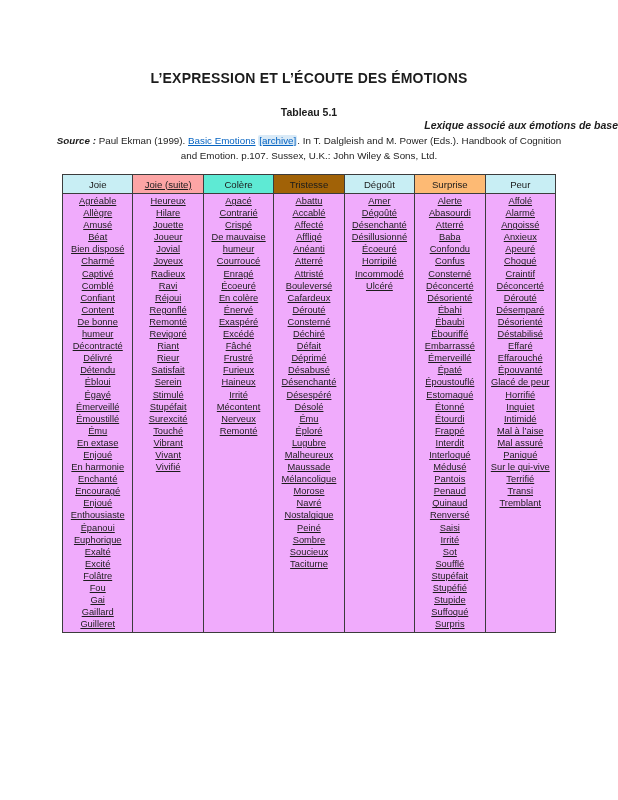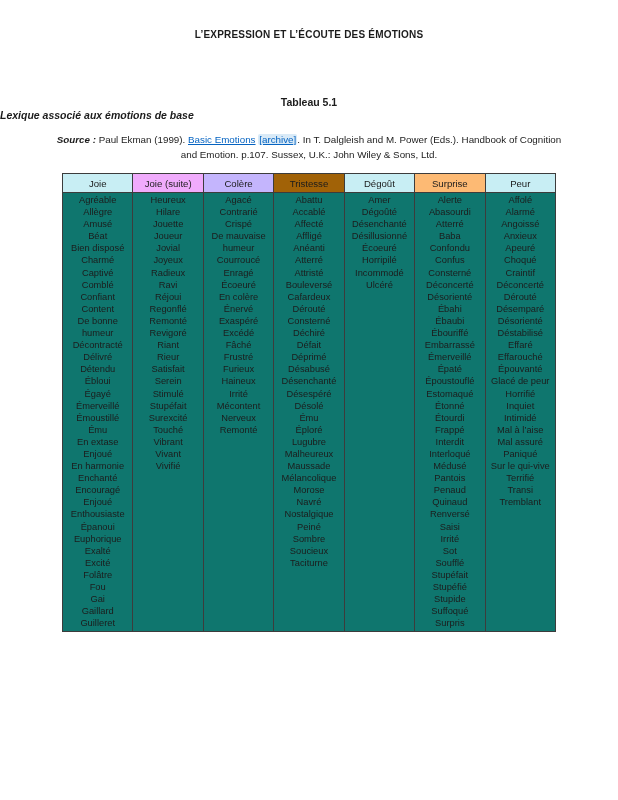--- a/index.html
+++ b/index.html
@@ -7,41 +7,42 @@
   .page {
     width: 618px;
     height: 800px;
     background: #ffffff;
     font-family: "Liberation Sans", sans-serif;
     color: #1c1c1c;
     overflow: hidden;
     position: relative;
   }
   .doc-title {
-    padding-top: 29px;
+    padding-top: 70px;
     text-align: center;
     font-weight: bold;
-    font-size: 10px;
+    font-size: 14px;
     letter-spacing: 0.2px;
   }
   .tbl-caption {
-    margin-top: 56px;
+    margin-top: 20px;
     text-align: center;
     font-weight: bold;
     font-size: 10.5px;
   }
   .tbl-subtitle {
     margin-top: 1px;
-    text-align: left;
+    text-align: right;
     font-weight: bold;
     font-style: italic;
     font-size: 10.5px;
+    padding-left: 14px;
   }
   .source {
-    margin: 11px auto 0 auto;
+    margin: 2px auto 0 auto;
     width: 505px;
     text-align: center;
     font-size: 9.8px;
     line-height: 15px;
   }
   .src-label { font-weight: bold; font-style: italic; }
   a.link { text-decoration: underline; cursor: pointer; }
   a.link.archive {
     border-radius: 2px;
     padding: 0 1px;
@@ -59,43 +60,44 @@
     font-size: 9.6px;
     text-align: center;
     vertical-align: middle;
   }
   table.emotions td {
     border: 1px solid #3c3c3c;
     vertical-align: top;
     text-align: center;
     font-size: 9.3px;
     padding: 1px 1px 2px 1px;
-    background: #0f766e;
+    background: #f0abfc;
+    text-decoration: underline;
   }
   .entry { line-height: 12.1px; white-space: nowrap; }
 </style>
 </head>
 <body>
 
 <div class="page">
 
   <div class="doc-title">L’EXPRESSION ET L’ÉCOUTE DES ÉMOTIONS</div>
 
   <div class="tbl-caption">Tableau 5.1</div>
 
   <div class="tbl-subtitle">Lexique associé aux émotions de base</div>
 
   <p class="source"><span class="src-label">Source :</span><span> Paul Ekman (1999). </span><a class="link" style="color: rgb(5, 99, 193);">Basic Emotions</a><span> </span><a class="link archive" style="color: rgb(5, 99, 193); background: rgb(217, 234, 247);">[archive]</a><span>. In T. Dalgleish and M. Power (Eds.). Handbook of Cognition and Emotion. p.107. Sussex, U.K.: John Wiley &amp; Sons, Ltd.</span></p>
 
   <table class="emotions">
     <thead>
       <tr>
           <th style="background: rgb(200, 238, 244);">Joie</th>
-          <th style="background: #f0abfc;">Joie (suite)</th>
-          <th style="background: #c4b5fd;">Colère</th>
+          <th style="background: #fca5a5; text-decoration: underline;">Joie (suite)</th>
+          <th style="background: #5eead4;">Colère</th>
           <th style="background: #a16207;">Tristesse</th>
           <th style="background: rgb(200, 238, 244); margin-top: 20px;">Dégoût</th>
           <th style="background: #fdba74;">Surprise</th>
           <th style="background: rgb(200, 238, 244); margin-left: 45px;">Peur</th>
         </tr>
     </thead>
     <tbody>
       <tr>
           <td>
             <div class="entry">Agréable</div>

